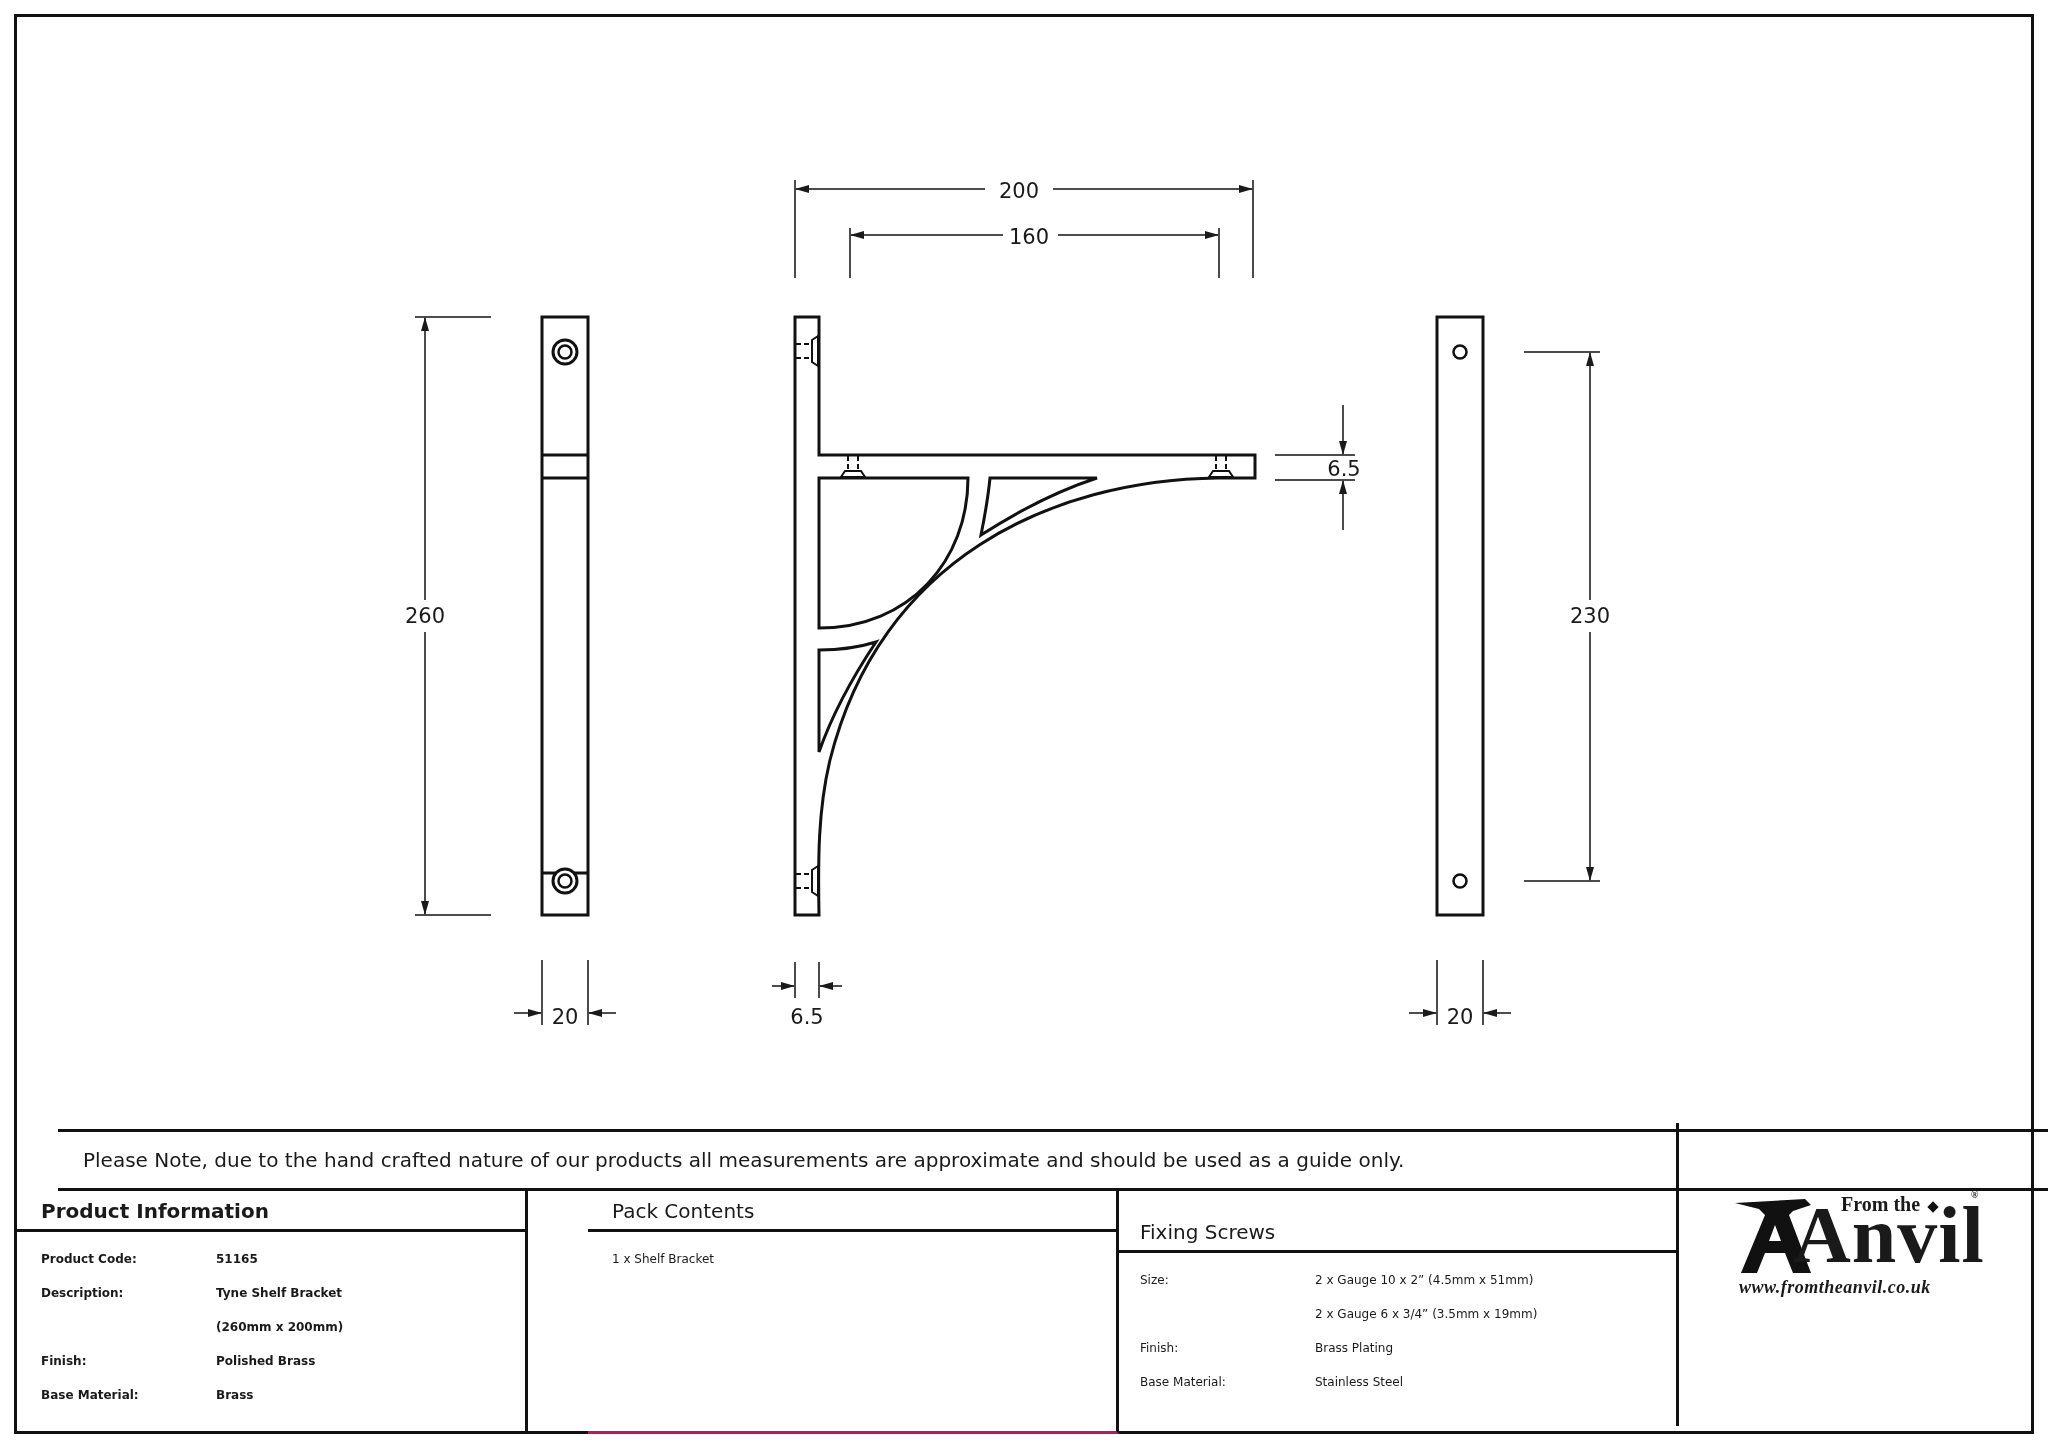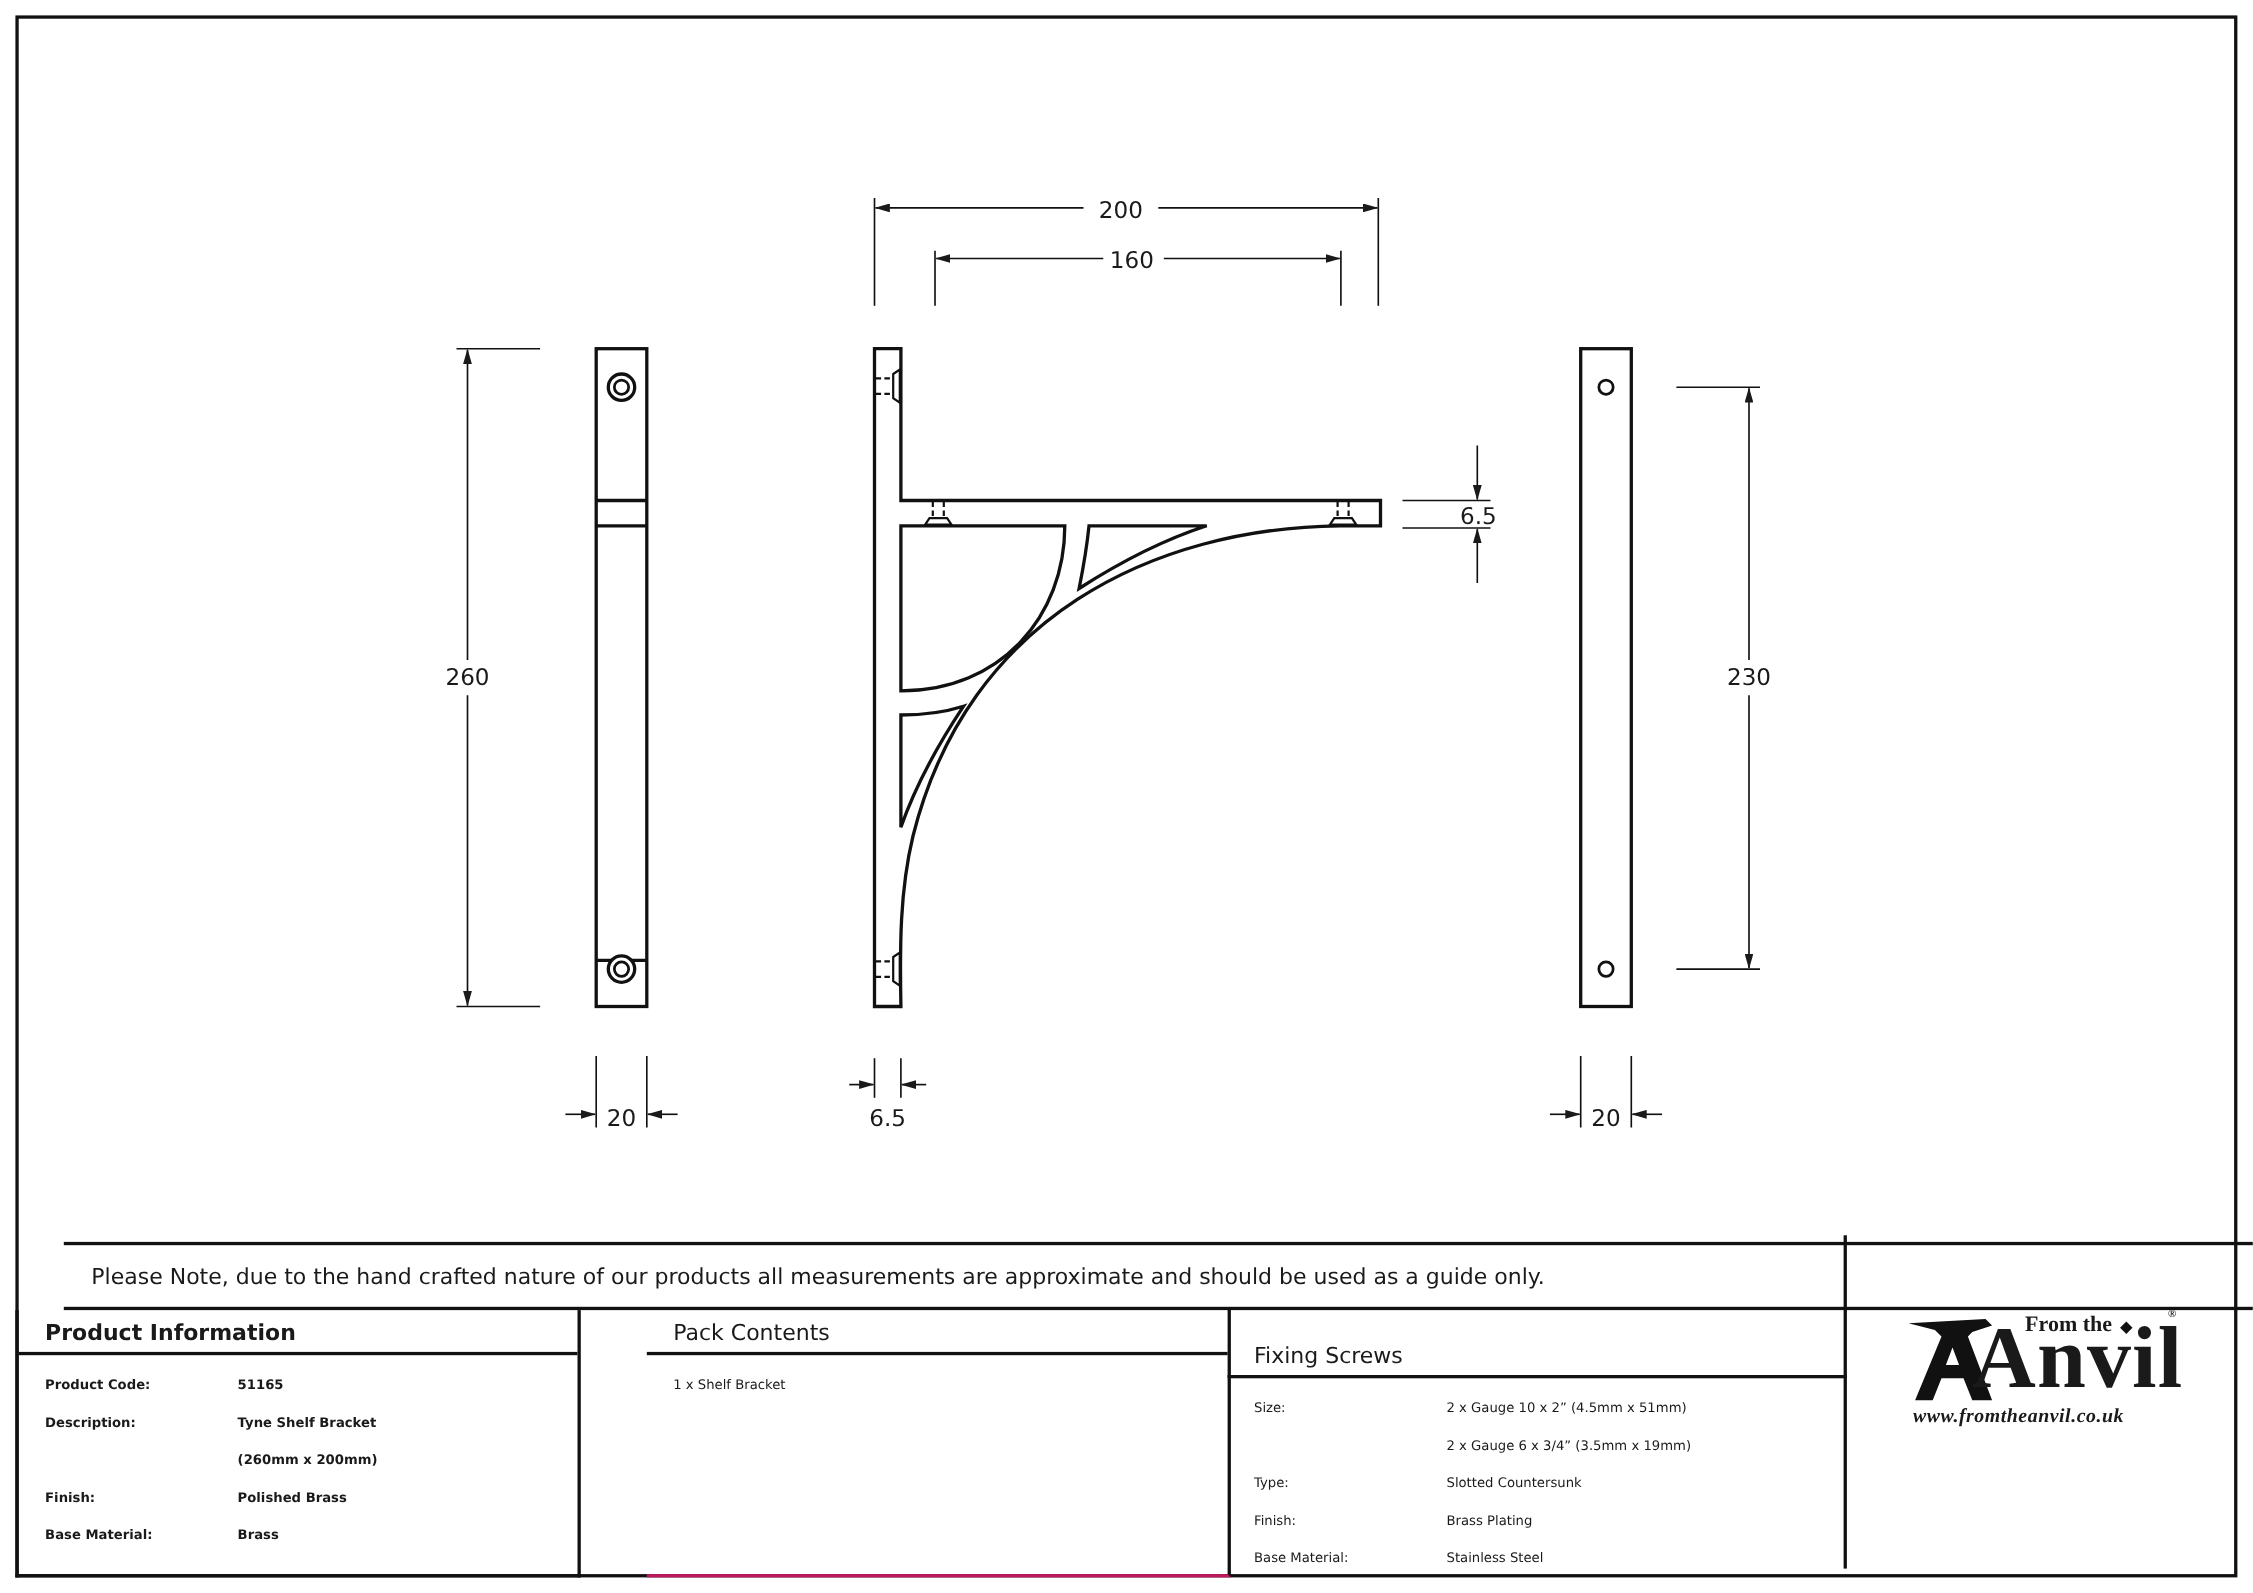--- a/index.html
+++ b/index.html
@@ -187,24 +187,20 @@
   <div class="col-body">
     <div class="kv">
         <span class="k">Size:</span>
         <span class="v">2 x Gauge 10 x 2” (4.5mm x 51mm)</span>
       </div>
     <div class="kv">
         <span class="k"></span>
         <span class="v">2 x Gauge 6 x 3/4” (3.5mm x 19mm)</span>
       </div>
     <div class="kv">
-        <span class="k">Type:</span>
-        <span class="v">Slotted Countersunk</span>
-      </div>
-    <div class="kv">
         <span class="k">Finish:</span>
         <span class="v">Brass Plating</span>
       </div>
     <div class="kv">
         <span class="k">Base Material:</span>
         <span class="v">Stainless Steel</span>
       </div>
   </div>
 </div>
 

